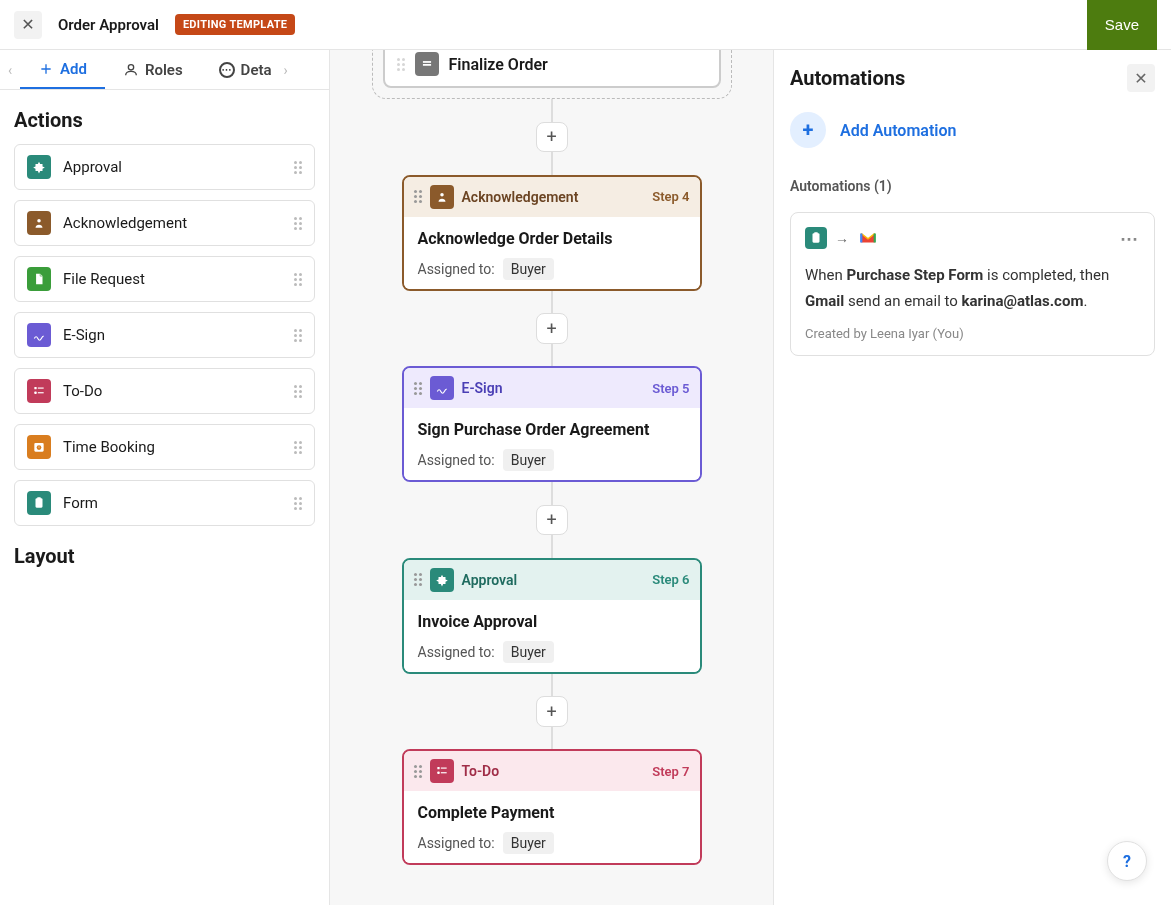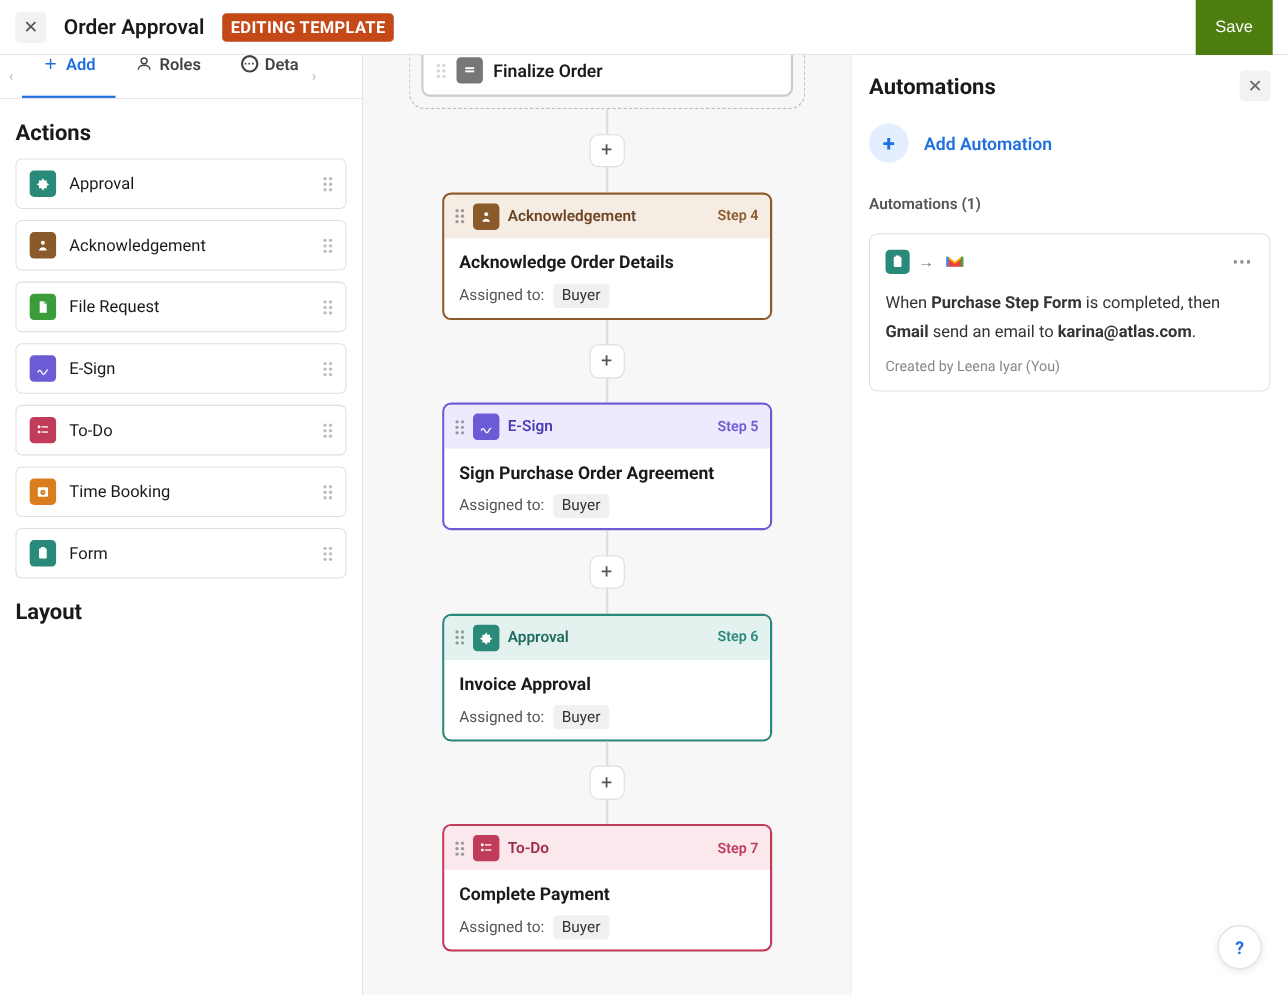--- a/index.html
+++ b/index.html
@@ -1,29 +1,29 @@
 <!DOCTYPE html>
 <html><head>
 <meta charset="utf-8">
 <style>
 * { box-sizing: border-box; margin: 0; padding: 0; }
 body { font-family: -apple-system, BlinkMacSystemFont, "Segoe UI", Roboto, sans-serif; background: #fff; color: #1a1a1a; overflow: hidden; }
 
 .topbar { height: 50px; border-bottom: 1px solid #e5e5e5; display: flex; align-items: center; padding: 0 14px; gap: 16px; }
 .close-btn { width: 28px; height: 28px; border-radius: 4px; background: #f2f2f2; display: flex; align-items: center; justify-content: center; cursor: pointer; font-size: 16px; color: #555; }
-.title { font-size: 19px; font-weight: 600; }
-.badge { background: #c54817; color: #fff; font-size: 15px; font-weight: 700; padding: 4px 8px; border-radius: 4px; letter-spacing: 0.3px; }
+.title { font-size: 15px; font-weight: 600; }
+.badge { background: #c54817; color: #fff; font-size: 11px; font-weight: 700; padding: 4px 8px; border-radius: 4px; letter-spacing: 0.3px; }
 .save-btn { margin-left: auto; background: #4d7c0f; color: #fff; font-size: 15px; font-weight: 400; padding: 24px 18px; border: none; border-radius: 4px; cursor: pointer; }
 
 .main { display: flex; height: calc(100vh - 50px); }
 
 .left { width: 330px; border-right: 1px solid #e5e5e5; display: flex; flex-direction: column; overflow-y: auto; }
 .tabs { display: flex; align-items: center; border-bottom: 1px solid #e5e5e5; height: 40px; position: relative; }
 .tab-chevron { width: 20px; color: #bbb; font-size: 14px; display: flex; align-items: center; justify-content: center; cursor: pointer; }
-.tab { display: flex; gap: 6px; padding: 0 18px; height: 100%; cursor: pointer; font-size: 15px; font-weight: 600; color: #444; }
+.tab { display: flex; align-items: center; gap: 6px; padding: 0 18px; height: 100%; cursor: pointer; font-size: 15px; font-weight: 600; color: #444; }
 .tab.active { color: #1e6fe0; border-bottom: 2px solid #1e6fe0; }
 .tab svg, .tab .ticon { width: 16px; height: 16px; }
 .ticon { display: inline-flex; align-items: center; justify-content: center; border-radius: 50%; border: 2px solid currentColor; font-size: 10px; font-weight: bold; }
 
 .section-title { font-size: 20px; font-weight: 700; padding: 18px 14px 12px; }
 .action-list { padding: 0 14px; display: flex; flex-direction: column; gap: 10px; }
 .action-item { border: 1px solid #e0e0e0; border-radius: 6px; padding: 10px 12px; display: flex; align-items: center; gap: 12px; cursor: grab; font-size: 15px; }
 .action-icon { width: 24px; height: 24px; border-radius: 4px; display: flex; align-items: center; justify-content: center; color: #fff; flex-shrink: 0; }
 .drag-handle { margin-left: auto; color: #bbb; cursor: grab; display: flex; }
 .drag-dots { display: grid; grid-template-columns: repeat(2, 3px); grid-template-rows: repeat(3, 3px); gap: 2px; }

